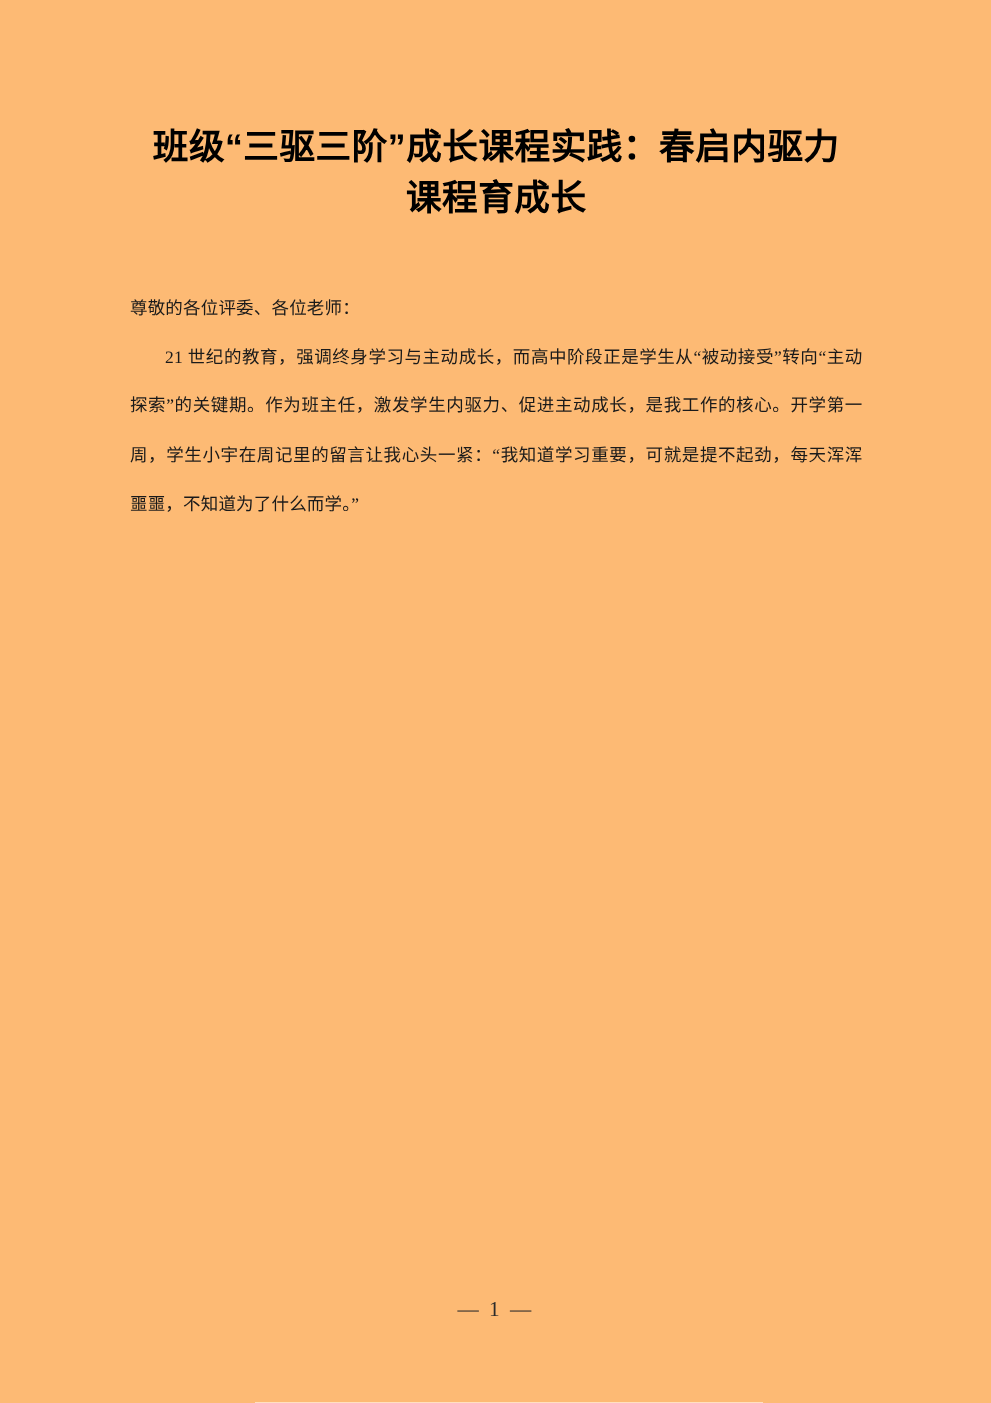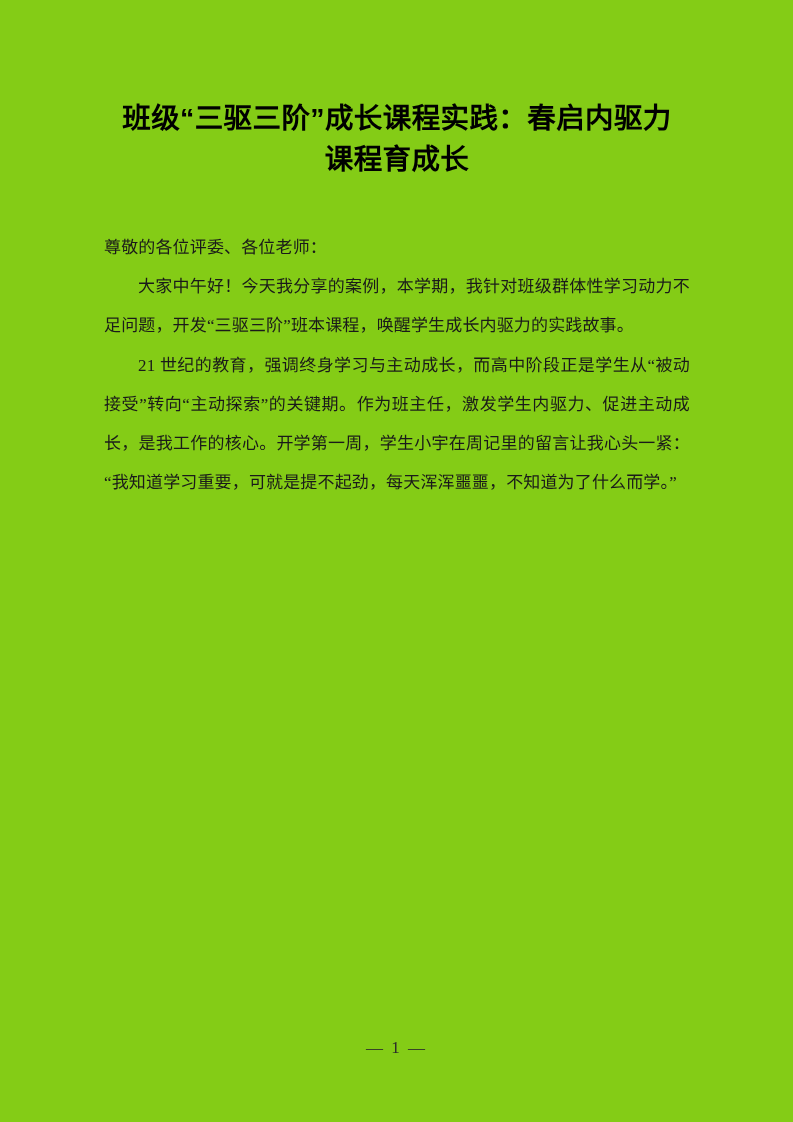--- a/index.html
+++ b/index.html
@@ -6,21 +6,21 @@
   html, body {
     margin: 0;
     padding: 0;
     background: #ffffff;
   }
 
   .page {
     position: relative;
     width: 793px;
     height: 1122px;
-    background: #84cc16;
+    background: #fdba74;
     margin: 0 auto;
     overflow: hidden;
     box-sizing: border-box;
   }
 
   .doc-body {
     position: absolute;
     left: 104px;
     top: 98px;
     width: 586px;
@@ -37,21 +37,21 @@
     margin: 0;
     padding: 0 6px;
   }
 
   .title-spacer {
     height: 48px;
   }
 
   .para {
     font-family: "Liberation Serif", "DejaVu Serif", serif;
-    font-size: 17px;
+    font-size: 14px;
     line-height: 39.2px;
     color: #1a1a1a;
     text-align: justify;
     text-justify: inter-ideograph;
     text-align-last: left;
     margin: 0;
     letter-spacing: 0.15px;
   }
 
   .para.indent {
@@ -76,21 +76,20 @@
 <div class="page">
 
   <div class="doc-body">
 
     <h1 class="doc-title">班级“三驱三阶”成长课程实践：春启内驱力课程育成长</h1>
 
     <div class="title-spacer"></div>
 
     <p class="para">尊敬的各位评委、各位老师：</p>
 
-    <p class="para indent">大家中午好！今天我分享的案例，本学期，我针对班级群体性学习动力不足问题，开发“三驱三阶”班本课程，唤醒学生成长内驱力的实践故事。</p>
 
     <p class="para indent">21 世纪的教育，强调终身学习与主动成长，而高中阶段正是学生从“被动接受”转向“主动探索”的关键期。作为班主任，激发学生内驱力、促进主动成长，是我工作的核心。开学第一周，学生小宇在周记里的留言让我心头一紧：“我知道学习重要，可就是提不起劲，每天浑浑噩噩，不知道为了什么而学。”</p>
 
 
 
 
   </div>
 
   <div class="footer">
     <span>— 1 —</span>

